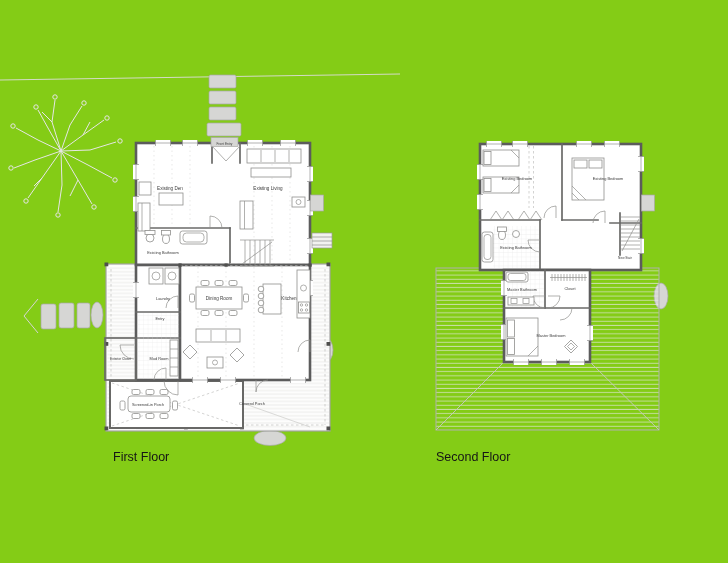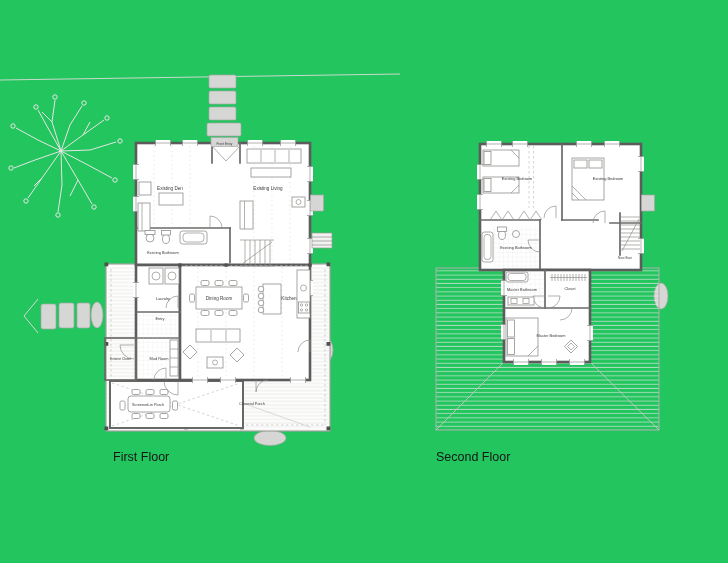--- a/index.html
+++ b/index.html
@@ -1,16 +1,16 @@
 <!DOCTYPE html>
 <html><head>
 <meta charset="utf-8">
 <style>
   html,body{margin:0;padding:0;background:#fff;}
-  .canvas{position:relative;width:728px;height:563px;background:#22c55e;overflow:hidden;
+  .canvas{position:relative;width:728px;height:563px;background:#84cc16;overflow:hidden;
           font-family:"Liberation Sans",sans-serif;}
   svg{display:block}
   .w2f{stroke:#5c5c5c;stroke-width:2.6;fill:#ffffff;stroke-linecap:square}
   .w1{stroke:#6a6a68;stroke-width:1.7;fill:none;stroke-linecap:square}
   .t{stroke:#8f8f8d;stroke-width:.7;fill:none}
   .f{stroke:#8f8f8d;stroke-width:.8;fill:#ffffff}
   .d{stroke:#b6b6b4;stroke-width:.6;fill:none;stroke-dasharray:2.5 2.5}
   .dd{stroke:#d9d9d7;stroke-width:.6;fill:none;stroke-dasharray:1.5 3}
   .lt{stroke:#d6d6d4;stroke-width:1;fill:none}
   .tree{stroke:#e6e6e4;stroke-width:1;fill:none}

